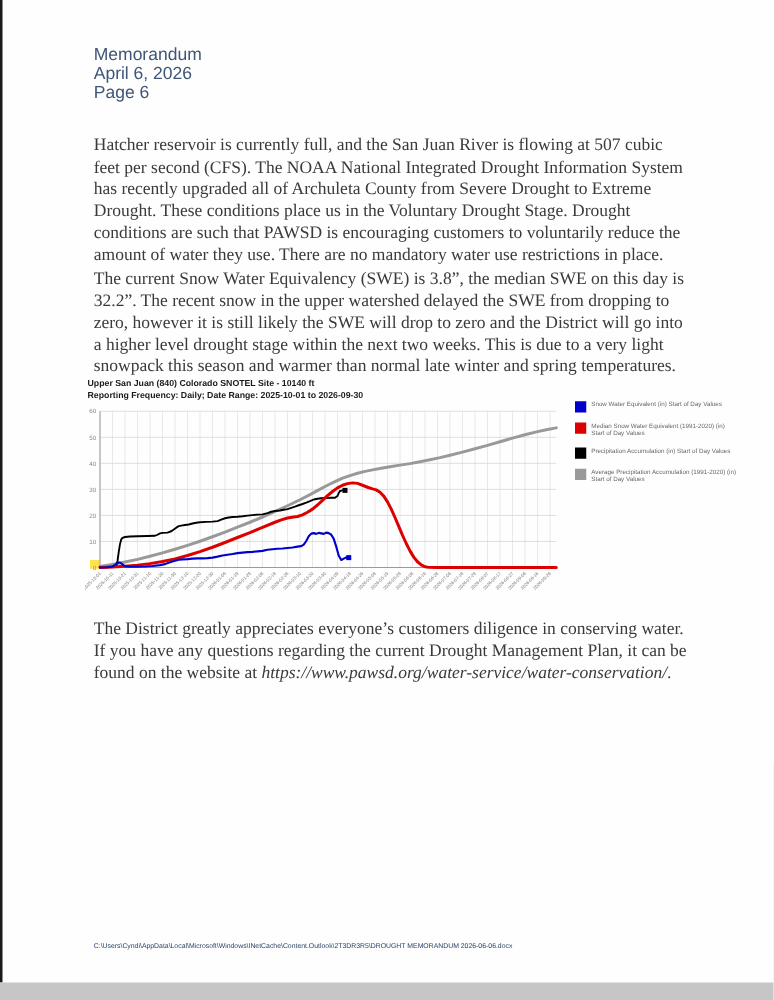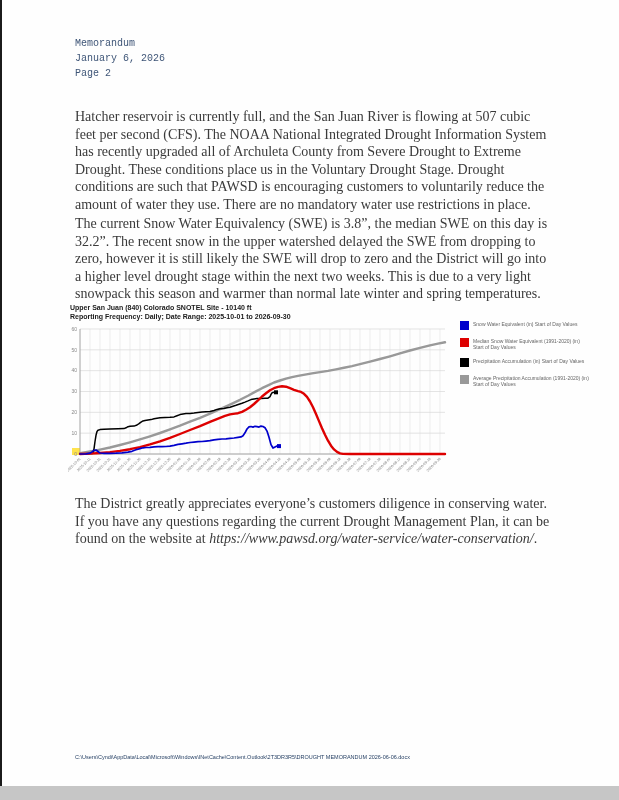--- a/index.html
+++ b/index.html
@@ -1,21 +1,21 @@
 <!DOCTYPE html>
 <html><head>
 <meta charset="utf-8">
 <style>
   html,body{margin:0;padding:0;background:#e9e9e9;}
   .page{position:relative;width:619px;height:800px;background:#fefefe;overflow:hidden;
         font-family:"Liberation Serif",serif;}
   .edge-left{position:absolute;left:0;top:0;width:2px;height:786px;background:#1b1b1b;}
   .edge-bottom{position:absolute;left:0;top:786px;width:619px;height:14px;background:#c6c6c6;}
-  .memo-header{position:absolute;left:75px;top:36px;font-family:Liberation Mono, monospace;
-        font-size:10px;line-height:15px;color:#3e5577;}
+  .memo-header{position:absolute;left:75px;top:36px;font-family:Liberation Sans, sans-serif;
+        font-size:14px;line-height:15px;color:#3e5577;}
   .para{position:absolute;left:75px;width:474px;font-size:14px;line-height:17.6px;color:#3a3a3a;}
   .para-1{top:108px;}
   .para-2{top:215px;}
   .para-3{top:495px;width:482px;}
   .doc-link{color:#3a3a3a;text-decoration:none;cursor:pointer;font-style:italic;}
   .chart{position:absolute;left:68px;top:303px;width:551px;height:180px;}
   .chart-title,.chart-subtitle{font-family:"Liberation Sans",sans-serif;font-weight:bold;
         font-size:7px;line-height:9px;color:#1a1a1a;margin-left:2px;white-space:nowrap;}
   .plot-svg{position:absolute;left:0;top:20px;}
   .chart-legend{position:absolute;left:392px;top:18px;width:160px;
@@ -28,22 +28,22 @@
 </style>
 </head>
 <body>
 
 <div class="page">
   <div class="edge-left"></div>
   <div class="edge-bottom"></div>
 
   <div class="memo-header">
     <div>Memorandum</div>
-    <div>January 6, 2026</div>
-    <div>Page 2</div>
+    <div>April 6, 2026</div>
+    <div>Page 6</div>
   </div>
 
   <div class="para para-1">Hatcher reservoir is currently full, and the San Juan River is flowing at 507 cubic feet per second (CFS).  The NOAA National Integrated Drought Information System has recently upgraded all of Archuleta County from Severe Drought to Extreme Drought. These conditions place us in the Voluntary Drought Stage.  Drought conditions are such that PAWSD is encouraging customers to voluntarily reduce the amount of water they use.  There are no mandatory water use restrictions in place.</div>
 
   <div class="para para-2">The current Snow Water Equivalency (SWE) is 3.8”, the median SWE on this day is 32.2”.  The recent snow in the upper watershed delayed the SWE from dropping to zero, however it is still likely the SWE will drop to zero and the District will go into a higher level drought stage within the next two weeks.  This is due to a very light snowpack this season and warmer than normal late winter and spring temperatures.</div>
 
   <div class="chart">
     <div class="chart-title">Upper San Juan (840) Colorado  SNOTEL Site - 10140 ft</div>
     <div class="chart-subtitle">Reporting Frequency: Daily; Date Range: 2025-10-01 to 2026-09-30</div>
     <svg class="plot-svg" width="390" height="160" viewBox="0 0 390 160" xmlns="http://www.w3.org/2000/svg">

